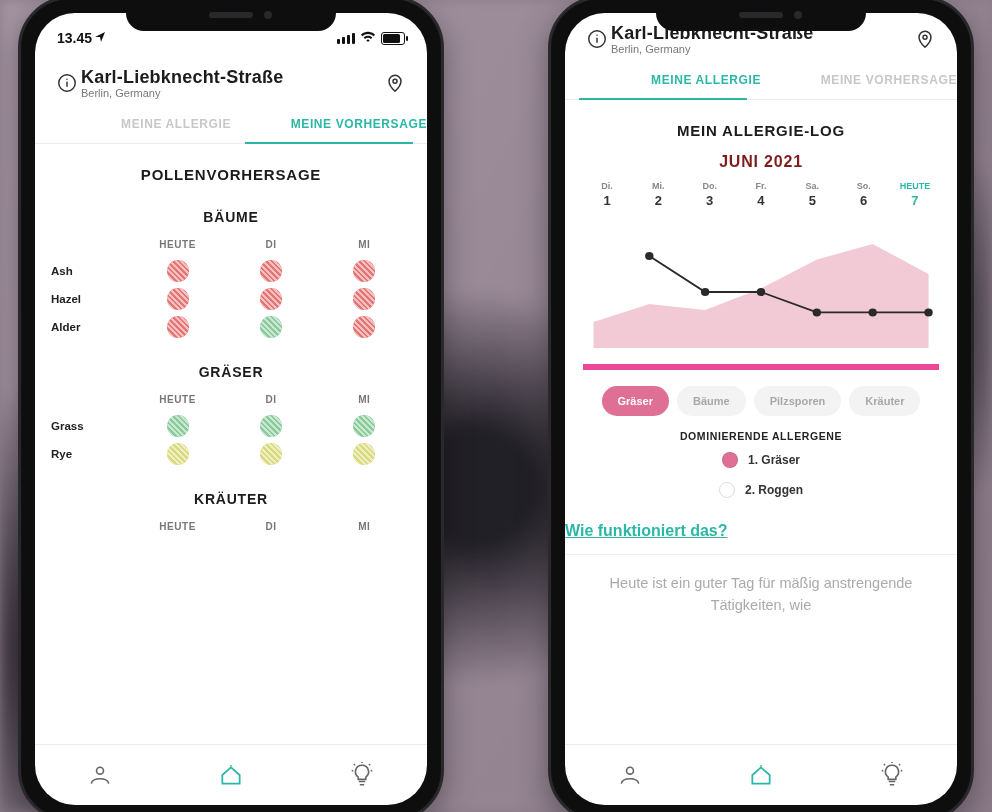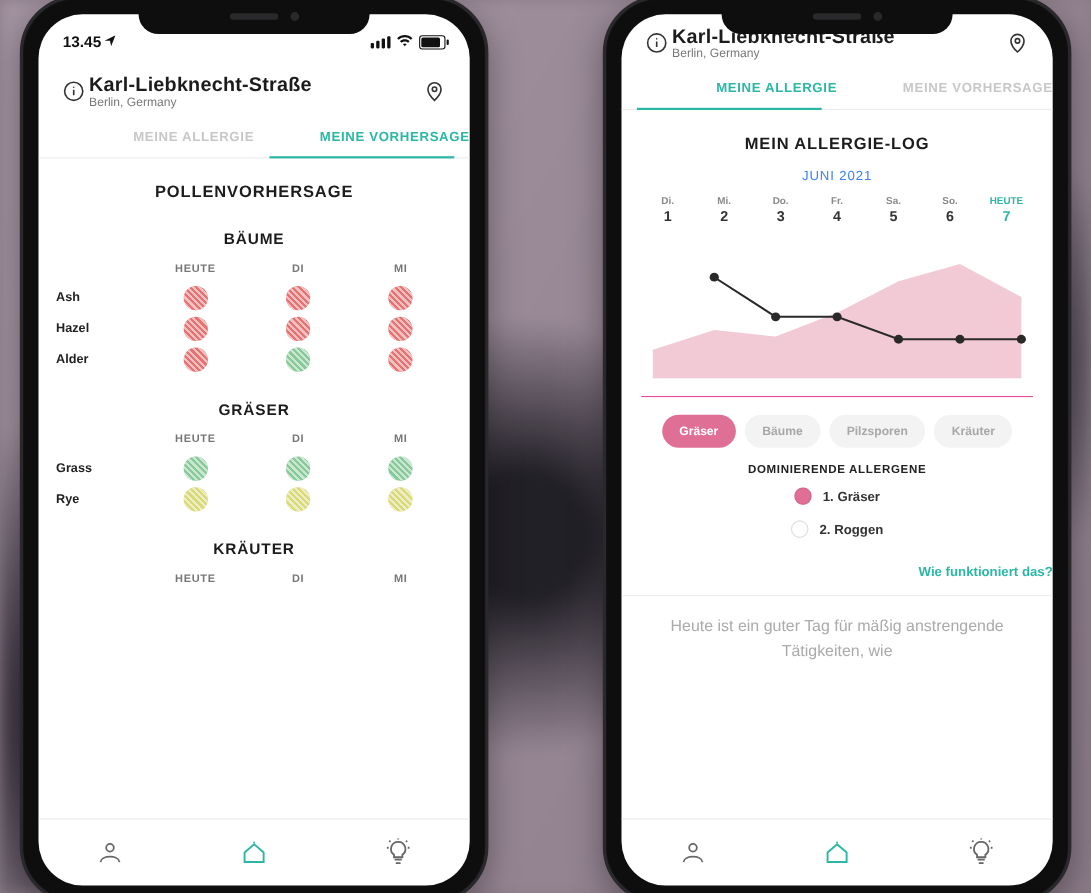--- a/index.html
+++ b/index.html
@@ -73,21 +73,21 @@
   .icon-btn{width:28px;height:28px;display:flex;align-items:center;justify-content:center;color:#333;}
 
   .tabs{display:flex;border-bottom:1px solid #ececec;}
   .tab{flex:1;text-align:right;padding:12px 0 12px;font-size:12px;font-weight:700;letter-spacing:.6px;color:var(--lightgray);position:relative;}
   .tab.active{color:var(--teal);}
   .tab.active::after{content:"";position:absolute;left:14px;right:14px;bottom:-1px;height:2px;background:var(--teal);}
 
   .content{flex:1;overflow:hidden;padding:0 0 0;}
 
   .section-title{text-align:center;font-weight:800;font-size:15px;letter-spacing:.8px;color:#1c1c1c;margin:22px 0 14px;}
-  .section-sub{text-align:center;font-weight:400;font-size:12px;letter-spacing:.8px;color:#3b82f6;margin:6px 0 10px;}
+  .section-sub{text-align:center;font-weight:700;font-size:16px;letter-spacing:.8px;color:#7f1d1d;margin:6px 0 10px;}
 
   .legend{display:flex;justify-content:space-around;padding:0 10px;}
   .leg{display:flex;flex-direction:column;align-items:center;gap:6px;width:64px;}
   .dot{width:18px;height:18px;border-radius:50%;}
   .dot.hatch{position:relative;overflow:hidden;}
   .dot.hatch::after{content:"";position:absolute;inset:0;background:repeating-linear-gradient(45deg,rgba(255,255,255,.55) 0 2px,transparent 2px 4px);border-radius:50%;}
   .dot.nodata{border:1.5px solid var(--lightgray);position:relative;background:transparent;}
   .dot.nodata::after{content:"";position:absolute;left:3px;right:3px;top:50%;height:1.5px;background:var(--lightgray);transform:rotate(45deg);}
   .leg-label{font-size:9.5px;font-weight:700;color:#444;white-space:nowrap;}
 
@@ -98,41 +98,41 @@
   .trow{display:flex;align-items:center;margin:6px 0;}
   .td-name{width:80px;font-size:11.5px;font-weight:700;color:#222;}
   .td-day{flex:1;display:flex;justify-content:center;}
   .td-day .dot{width:22px;height:22px;}
 
   .bottomnav{height:60px;border-top:1px solid #ececec;display:flex;align-items:center;justify-content:space-around;}
   .nav-btn{width:40px;height:40px;display:flex;align-items:center;justify-content:center;color:#555;}
   .nav-btn.active{color:var(--teal);}
 
   
-  .chartbox{margin:0 18px;border-bottom:1px solid #ec4899;padding-bottom:16px;}
+  .chartbox{margin:0 18px;border-bottom:6px solid #ec4899;padding-bottom:16px;}
   .days{display:flex;justify-content:space-between;padding:0 4px 6px;}
   .day{display:flex;flex-direction:column;align-items:center;gap:2px;width:40px;}
   .day .dw{font-size:9px;font-weight:700;color:#888;}
   .day .dn{font-size:13px;font-weight:800;color:#333;}
   .day.active .dw,.day.active .dn{color:var(--teal);}
   .chart-area{position:relative;height:130px;margin-top:4px;}
   .chart-area svg{position:absolute;inset:0;width:100%;height:100%;}
 
   .chips{display:flex;justify-content:center;gap:8px;margin:16px 0 8px;padding:0 14px;}
   .chip{padding:9px 16px;border-radius:22px;font-size:11px;font-weight:700;background:#f3f3f3;color:#a8a8a8;}
   .chip.active{background:var(--pink-solid);color:#fff;}
 
   .dom-title{text-align:center;font-weight:800;font-size:10.5px;letter-spacing:.6px;color:#222;margin:14px 0 10px;}
   .dom-list{display:flex;flex-direction:column;align-items:center;gap:14px;}
   .dom-row{display:flex;align-items:center;gap:10px;font-size:12px;font-weight:700;color:#333;}
   .dom-dot{width:14px;height:14px;border-radius:50%;border:1px solid rgba(0,0,0,.08);}
   .dom-dot.filled{background:var(--pink-solid);}
   .dom-dot.hollow{background:#fff;border:1.5px solid #ddd;}
 
-  .howlink{display:block;text-align:right;margin:24px 0 4px;color:var(--teal);font-weight:700;font-size:12px;}
+  .howlink{display:block;text-align:left;margin:24px 0 4px;color:var(--teal);font-weight:700;font-size:16px;text-decoration:underline;}
   .divider{height:1px;background:#eee;margin:14px 0 0;}
   .tip{margin:18px 22px 0;text-align:center;color:#aaa;font-size:14.5px;line-height:1.5;font-weight:500;}
 
   .sb-left{display:flex;align-items:center;gap:3px;}
   .loc-arrow{font-size:12px;transform:rotate(0deg);}
 </style>
 </head>
 <body>
 
 <div class="bgblur"></div>

